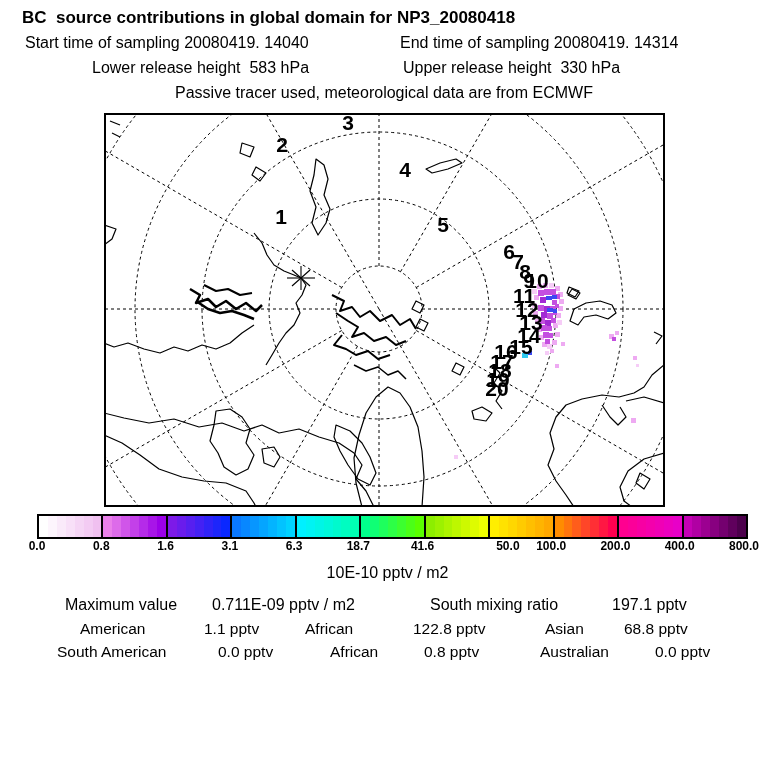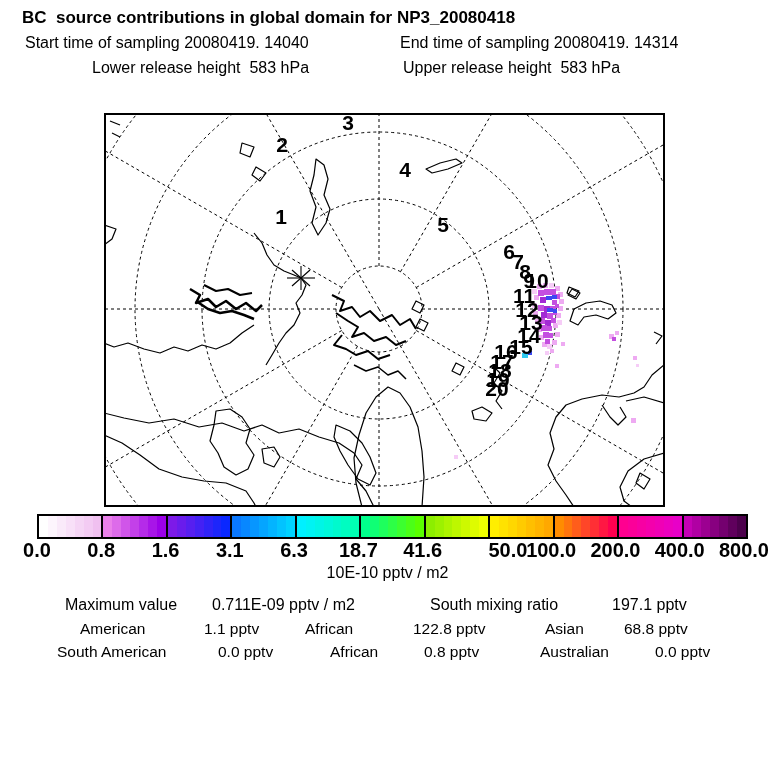--- a/index.html
+++ b/index.html
@@ -8,35 +8,36 @@
   .t{position:absolute;white-space:pre;}
   .title{font-weight:bold;font-size:17px;}
   .hline{font-size:16px;}
   .maps{position:absolute;left:104px;top:113px;}
   .cbar{position:absolute;left:37px;top:514px;width:707px;height:21px;
         border:2px solid #000;display:flex;}
   .cbar .seg{height:100%;display:flex;flex:1 1 0;}
   .cbar .seg + .seg{border-left:2px solid #000;}
   .cbar .cell{flex:1 1 0;height:100%;}
   .cbtick{position:absolute;top:539px;transform:translateX(-50%);
-          font-weight:bold;font-size:20px;white-space:nowrap;}
+          font-weight:bold;font-size:12px;white-space:nowrap;}
   .units{position:absolute;left:0;top:564px;width:775px;text-align:center;font-size:16px;}
   .srow{position:absolute;left:0;width:768px;height:18px;font-size:15.5px;}
   .srow span{position:absolute;white-space:pre;}
 </style>
 </head>
 <body>
 
 <div class="canvas">
 
   <div class="t title" style="left:22px;top:8px;text-align:right;">BC  source contributions in global domain for NP3_20080418</div>
   <div class="t hline" style="left:25px;top:34px;">Start time of sampling 20080419. 14040</div>
   <div class="t hline" style="left:400px;top:34px;">End time of sampling 20080419. 14314</div>
   <div class="t hline" style="left:92px;top:59px;">Lower release height  583 hPa</div>
-  <div class="t hline" style="left:403px;top:59px;">Upper release height  583 hPa</div>
+  <div class="t hline" style="left:403px;top:59px;">Upper release height  330 hPa</div>
+  <div class="t hline" style="left:0;top:84px;width:768px;text-align:center;white-space:pre;">Passive tracer used, meteorological data are from ECMWF</div>
 
   <svg class="maps" width="561" height="394">
     <defs>
         <clipPath id="mapclip">
           <rect x="2" y="2" width="557" height="390"></rect>
         </clipPath>
       </defs>
     <rect x="1" y="1" width="559" height="392" fill="none" stroke="#000" stroke-width="2"></rect>
     <g id="graticule" clip-path="url(#mapclip)" fill="none" stroke="#000" stroke-width="1" stroke-dasharray="3,3">
         <circle cx="275" cy="196" r="43"></circle>

